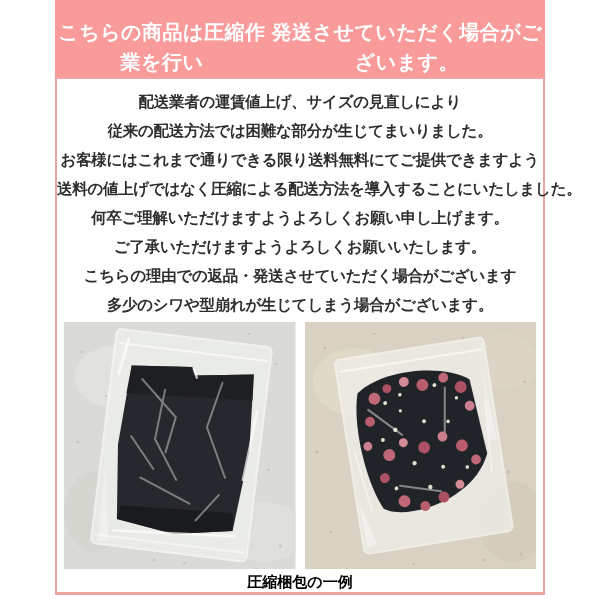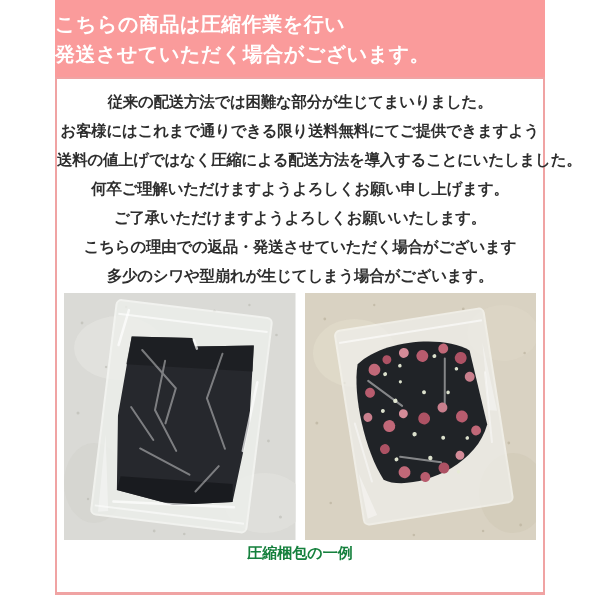--- a/index.html
+++ b/index.html
@@ -4,57 +4,58 @@
 <style>
   html,body{margin:0;padding:0;}
   body{
     width:600px;height:600px;background:#ffffff;overflow:hidden;
     font-family:"Liberation Sans","DejaVu Sans",sans-serif;
   }
   .page{position:relative;width:600px;height:600px;background:#fff;}
   .panel{position:absolute;left:55px;top:0;width:490px;}
   .header{
     background:#fa9b9b;color:#ffffff;height:77px;
-    display:flex;flex-direction:column;justify-content:center;align-items:flex-start;
+    display:flex;flex-direction:row;justify-content:center;align-items:flex-end;
     font-size:20px;font-weight:700;line-height:30px;letter-spacing:.5px;
     text-align:center;
   }
   .box{
     box-sizing:border-box;width:490px;height:518px;background:#ffffff;
     border:2px solid #f0a3a3;border-bottom-width:3px;
   }
   .notice{padding-top:8px;}
   .notice p{
     margin:0;height:29px;line-height:29px;text-align:center;
     font-size:15.5px;font-weight:600;color:#2e2e2e;letter-spacing:-0.3px;
     white-space:nowrap;
   }
   .photos{
     display:flex;gap:9px;padding:3px 7px 0 7px;height:247px;
   }
   .photo{flex:1;height:247px;overflow:hidden;}
   .photo svg{display:block;width:100%;height:100%;}
   .caption{
     height:16px;line-height:26px;text-align:center;
-    font-size:15px;font-weight:600;color:#15803d;
+    font-size:15px;font-weight:600;color:#000000;
   }
 </style>
 </head>
 <body>
 
 <div class="page">
   <div class="panel">
 
     <div class="header">
       <div>こちらの商品は圧縮作業を行い</div>
       <div>発送させていただく場合がございます。</div>
     </div>
 
     <div class="box">
       <div class="notice">
+        <p>配送業者の運賃値上げ、サイズの見直しにより</p>
         <p>従来の配送方法では困難な部分が生じてまいりました。</p>
         <p>お客様にはこれまで通りできる限り送料無料にてご提供できますよう</p>
         <p>送料の値上げではなく圧縮による配送方法を導入することにいたしました。</p>
         <p>何卒ご理解いただけますようよろしくお願い申し上げます。</p>
         <p>ご了承いただけますようよろしくお願いいたします。</p>
         <p>こちらの理由での返品・発送させていただく場合がございます</p>
         <p>多少のシワや型崩れが生じてしまう場合がございます。</p>
       </div>
 
       <div class="photos">

